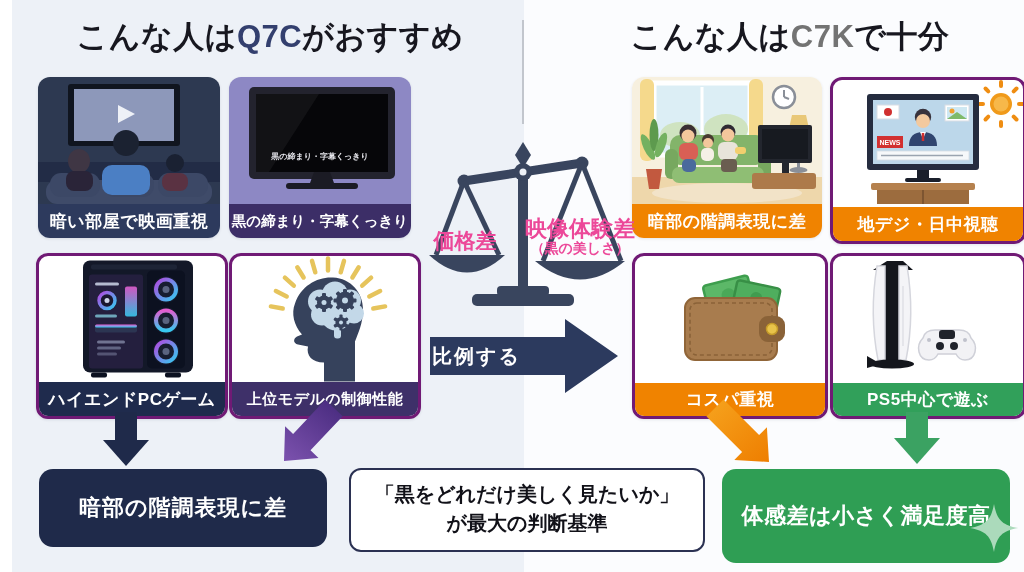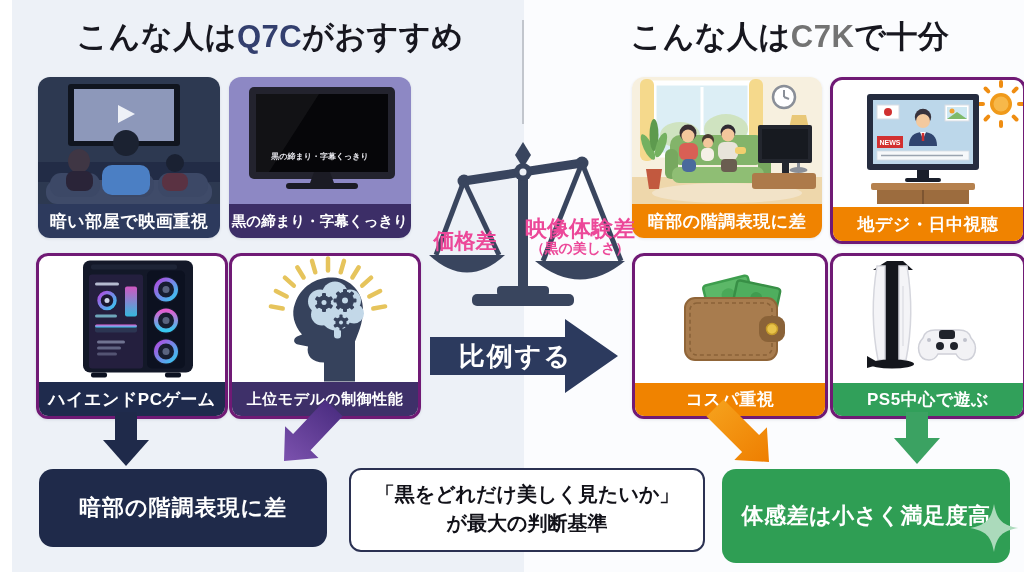--- a/index.html
+++ b/index.html
@@ -35,21 +35,21 @@
   #card-l4 .label{background:#3e3069;font-size:15px;}
   #card-r1 .label{background:#f08300;}
   #card-r2 .label{background:#f08300;}
   #card-r3 .label{background:#f08300;}
   #card-r4 .label{background:#31a05a;}
   .screen-caption{position:absolute;left:0;right:0;top:74px;text-align:center;font-size:8px;
         color:#e9e9ef;font-weight:700;letter-spacing:0;}
   .abs{position:absolute;}
   .scale-label{position:absolute;text-align:center;font-weight:800;color:#ec4899;white-space:nowrap;}
   .prop-arrow-text{position:absolute;left:420px;top:340px;width:140px;height:32px;line-height:32px;
-        text-align:right;color:#ffffff;font-weight:800;font-size:26px;letter-spacing:2px;}
+        text-align:left;color:#ffffff;font-weight:800;font-size:20px;letter-spacing:2px;}
   .box{position:absolute;display:flex;align-items:center;justify-content:center;text-align:right;}
   .box-navy{left:27px;top:469px;width:288px;height:78px;border-radius:14px;background:#1f2a4a;
         color:#ffffff;font-weight:800;font-size:22px;letter-spacing:1px;}
   .box-green{left:710px;top:469px;width:288px;height:94px;border-radius:14px;background:#2f9e54;
         color:#ffffff;font-weight:800;font-size:22px;letter-spacing:0.5px;}
   .box-note{left:337px;top:468px;width:352px;height:80px;border-radius:12px;background:#ffffff;
         border:2.5px solid #2b3152;color:#111118;font-weight:800;font-size:20px;line-height:1.45;
         flex-direction:column;font-family:Liberation Mono, monospace;}
 </style>
 </head>

